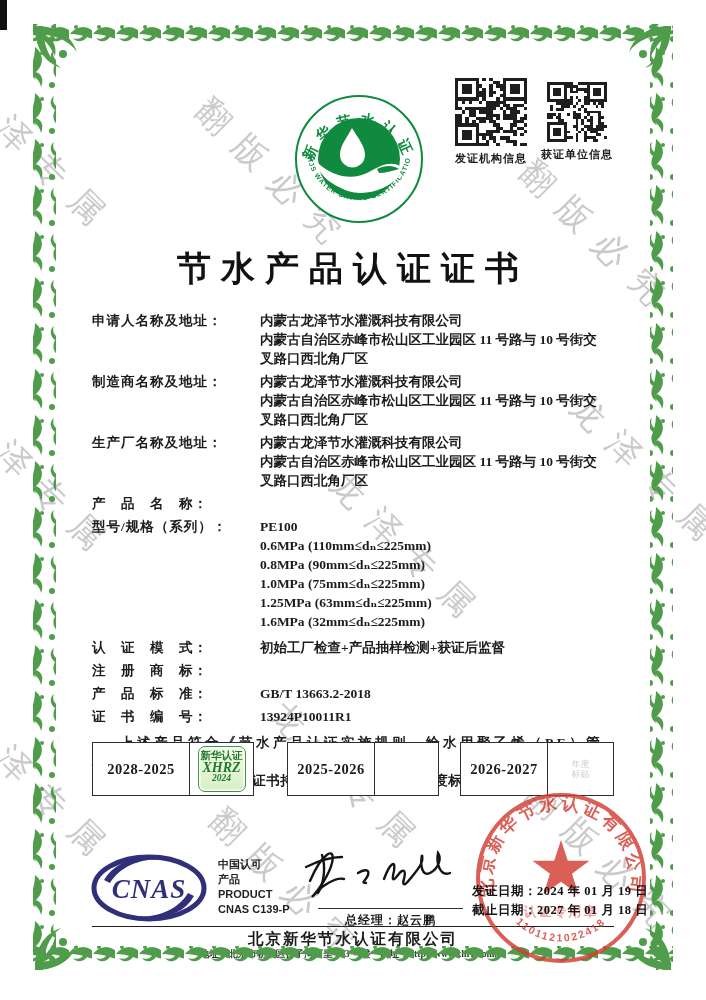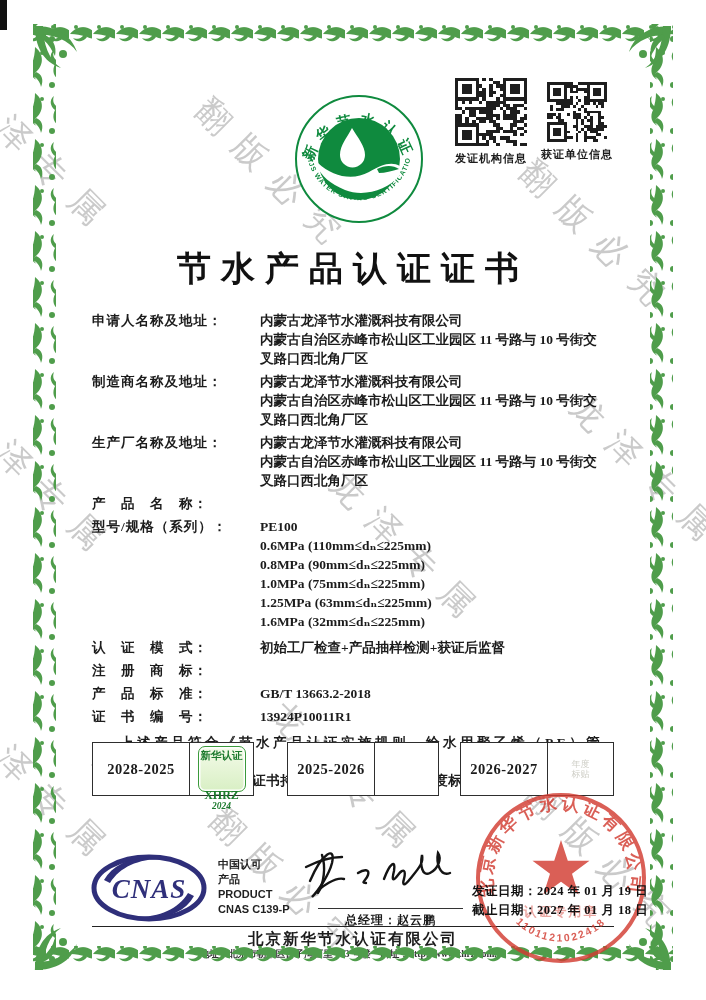--- a/index.html
+++ b/index.html
@@ -42,22 +42,22 @@
         display:flex;background:#fff;}
   .tb1{left:92px;width:160px;} .tb2{left:287px;width:150px;} .tb3{left:460px;width:152px;}
   .cell-year{display:flex;align-items:center;justify-content:center;
              font-size:14.5px;font-weight:bold;letter-spacing:.5px;border-right:1.4px solid #2e2e2e;}
   .tb1 .cell-year{width:96px;} .tb2 .cell-year{width:86px;} .tb3 .cell-year{width:86px;}
   .cell-slot{flex:1;display:flex;align-items:center;justify-content:center;}
   .sticker{width:48px;height:46px;border:1.6px solid #3a9a3a;border-radius:7px;
            background:linear-gradient(#f4fbe9,#d8efc4);text-align:center;color:#1c7a2e;
            box-shadow:inset 0 0 0 1.5px #fff;padding-top:3px;box-sizing:border-box;}
   .sticker .l1{font-size:10.5px;font-weight:bold;line-height:12px;}
-  .sticker .l2{font-size:12px;font-weight:bold;line-height:11px;
-               font-family:"Liberation Serif",serif;margin-top:28px;}
+  .sticker .l2{font-size:14px;font-style:italic;font-weight:bold;line-height:11px;
+               font-family:"Liberation Serif",serif;}
   .sticker .l3{font-size:9.5px;font-weight:bold;font-style:italic;line-height:11px;}
   .placeholder{color:#9a9a8a;opacity:.5;font-size:9px;line-height:10px;text-align:center;}
   
   .cnas-logo{position:absolute;left:90px;top:850px;z-index:2;}
   .cnas-text{position:absolute;left:218px;top:857px;z-index:2;font-size:11px;font-weight:bold;
              line-height:15px;font-family:"Liberation Sans",sans-serif;color:#222;}
   .signature{position:absolute;left:292px;top:833px;z-index:4;}
   .manager{position:absolute;left:318px;top:908px;width:145px;z-index:2;border-top:1.2px solid #333;
            text-align:center;font-size:12px;font-weight:bold;padding-top:3px;letter-spacing:1px;}
   .bigrule{position:absolute;left:92px;top:926px;width:522px;border-top:1.6px solid #222;z-index:2;}

